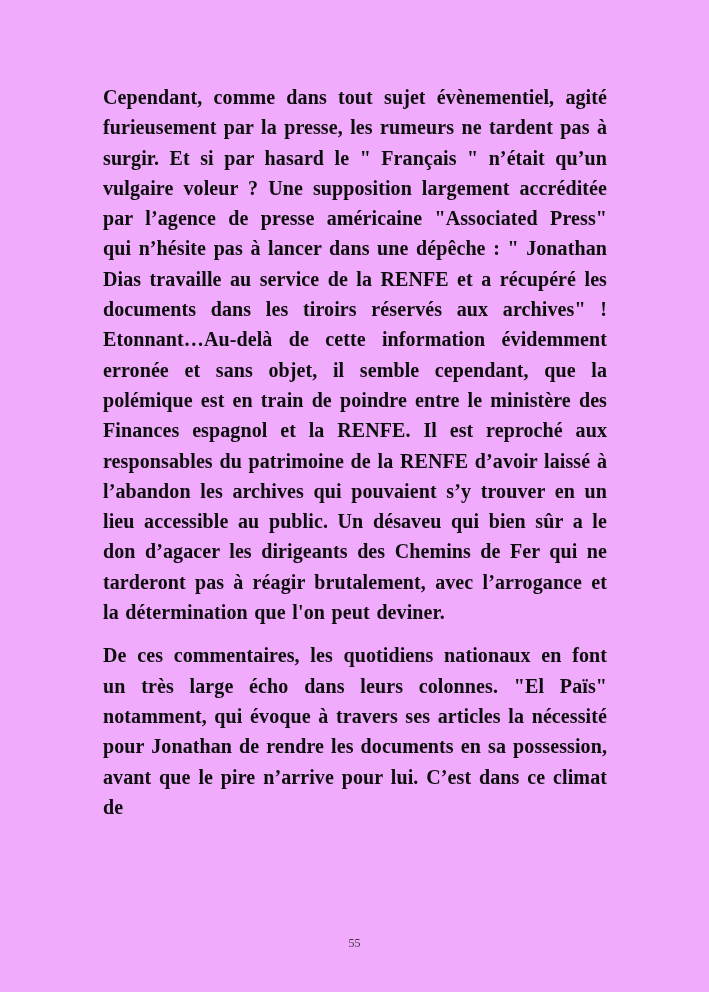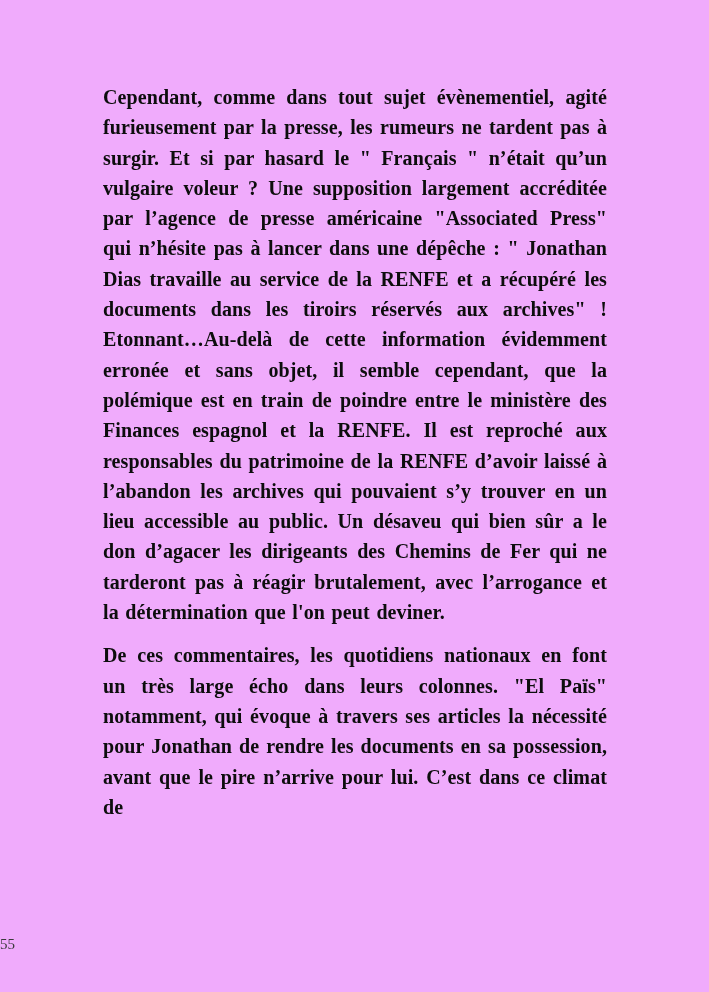--- a/index.html
+++ b/index.html
@@ -30,22 +30,22 @@
     line-height: 30.3px;
     text-align: justify;
     letter-spacing: 0.1px;
     word-spacing: 1.5px;
   }
   .page-number {
     position: absolute;
     left: 0;
     right: 0;
     top: 936px;
-    text-align: left;
-    font-size: 15px;
+    text-align: center;
+    font-size: 12px;
     font-weight: normal;
     color: #3a3a3a;
   }
 </style>
 </head>
 <body>
 
 <div class="page">
   <div class="text-block">
     <p class="para">Cependant, comme dans tout sujet évènementiel, agité furieusement par la presse, les rumeurs ne tardent pas à surgir. Et si par hasard le " Français " n’était qu’un vulgaire voleur ? Une supposition largement accréditée par l’agence de presse américaine "Associated Press" qui n’hésite pas à lancer dans une dépêche : " Jonathan Dias travaille au service de la RENFE et a récupéré les documents dans les tiroirs réservés aux archives" ! Etonnant…Au-delà de cette information évidemment erronée et sans objet, il semble cependant, que la polémique est en train de poindre entre le ministère des Finances espagnol et la RENFE. Il est reproché aux responsables du patrimoine de la RENFE d’avoir laissé à l’abandon les archives qui pouvaient s’y trouver en un lieu accessible au public. Un désaveu qui bien sûr a le don d’agacer les dirigeants des Chemins de Fer qui ne tarderont pas à réagir brutalement, avec l’arrogance et la détermination que l'on peut deviner.</p>

